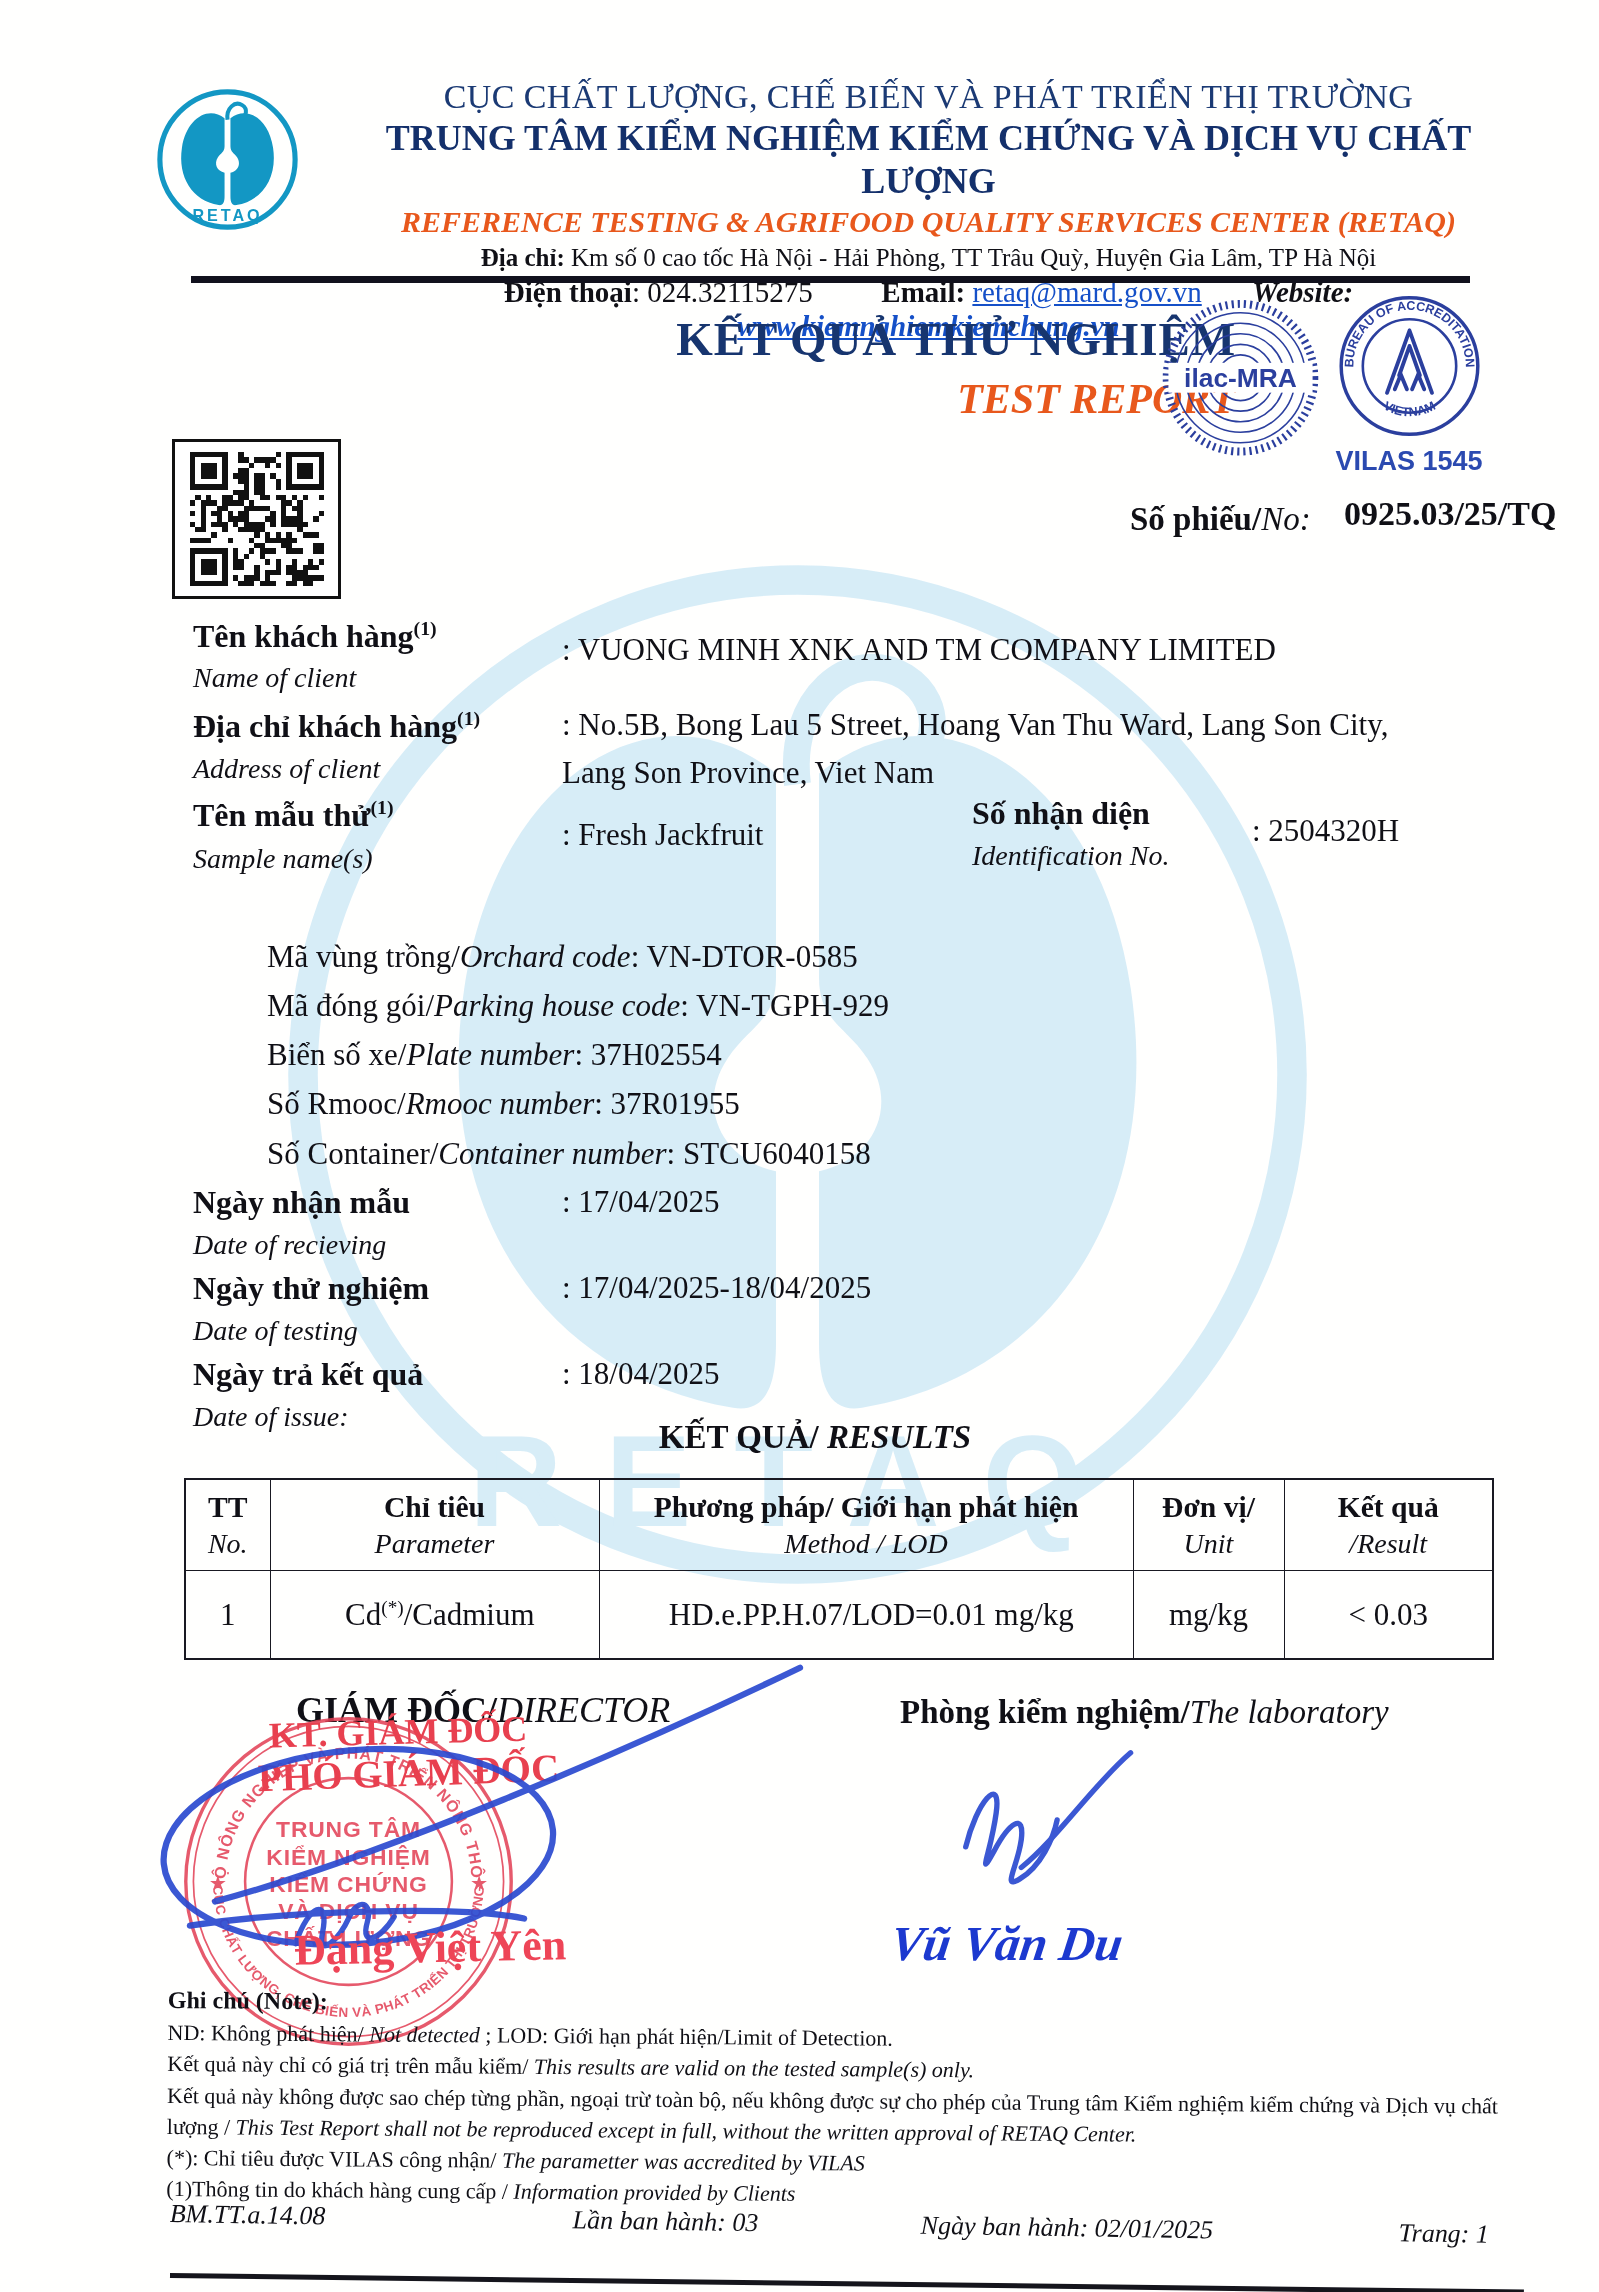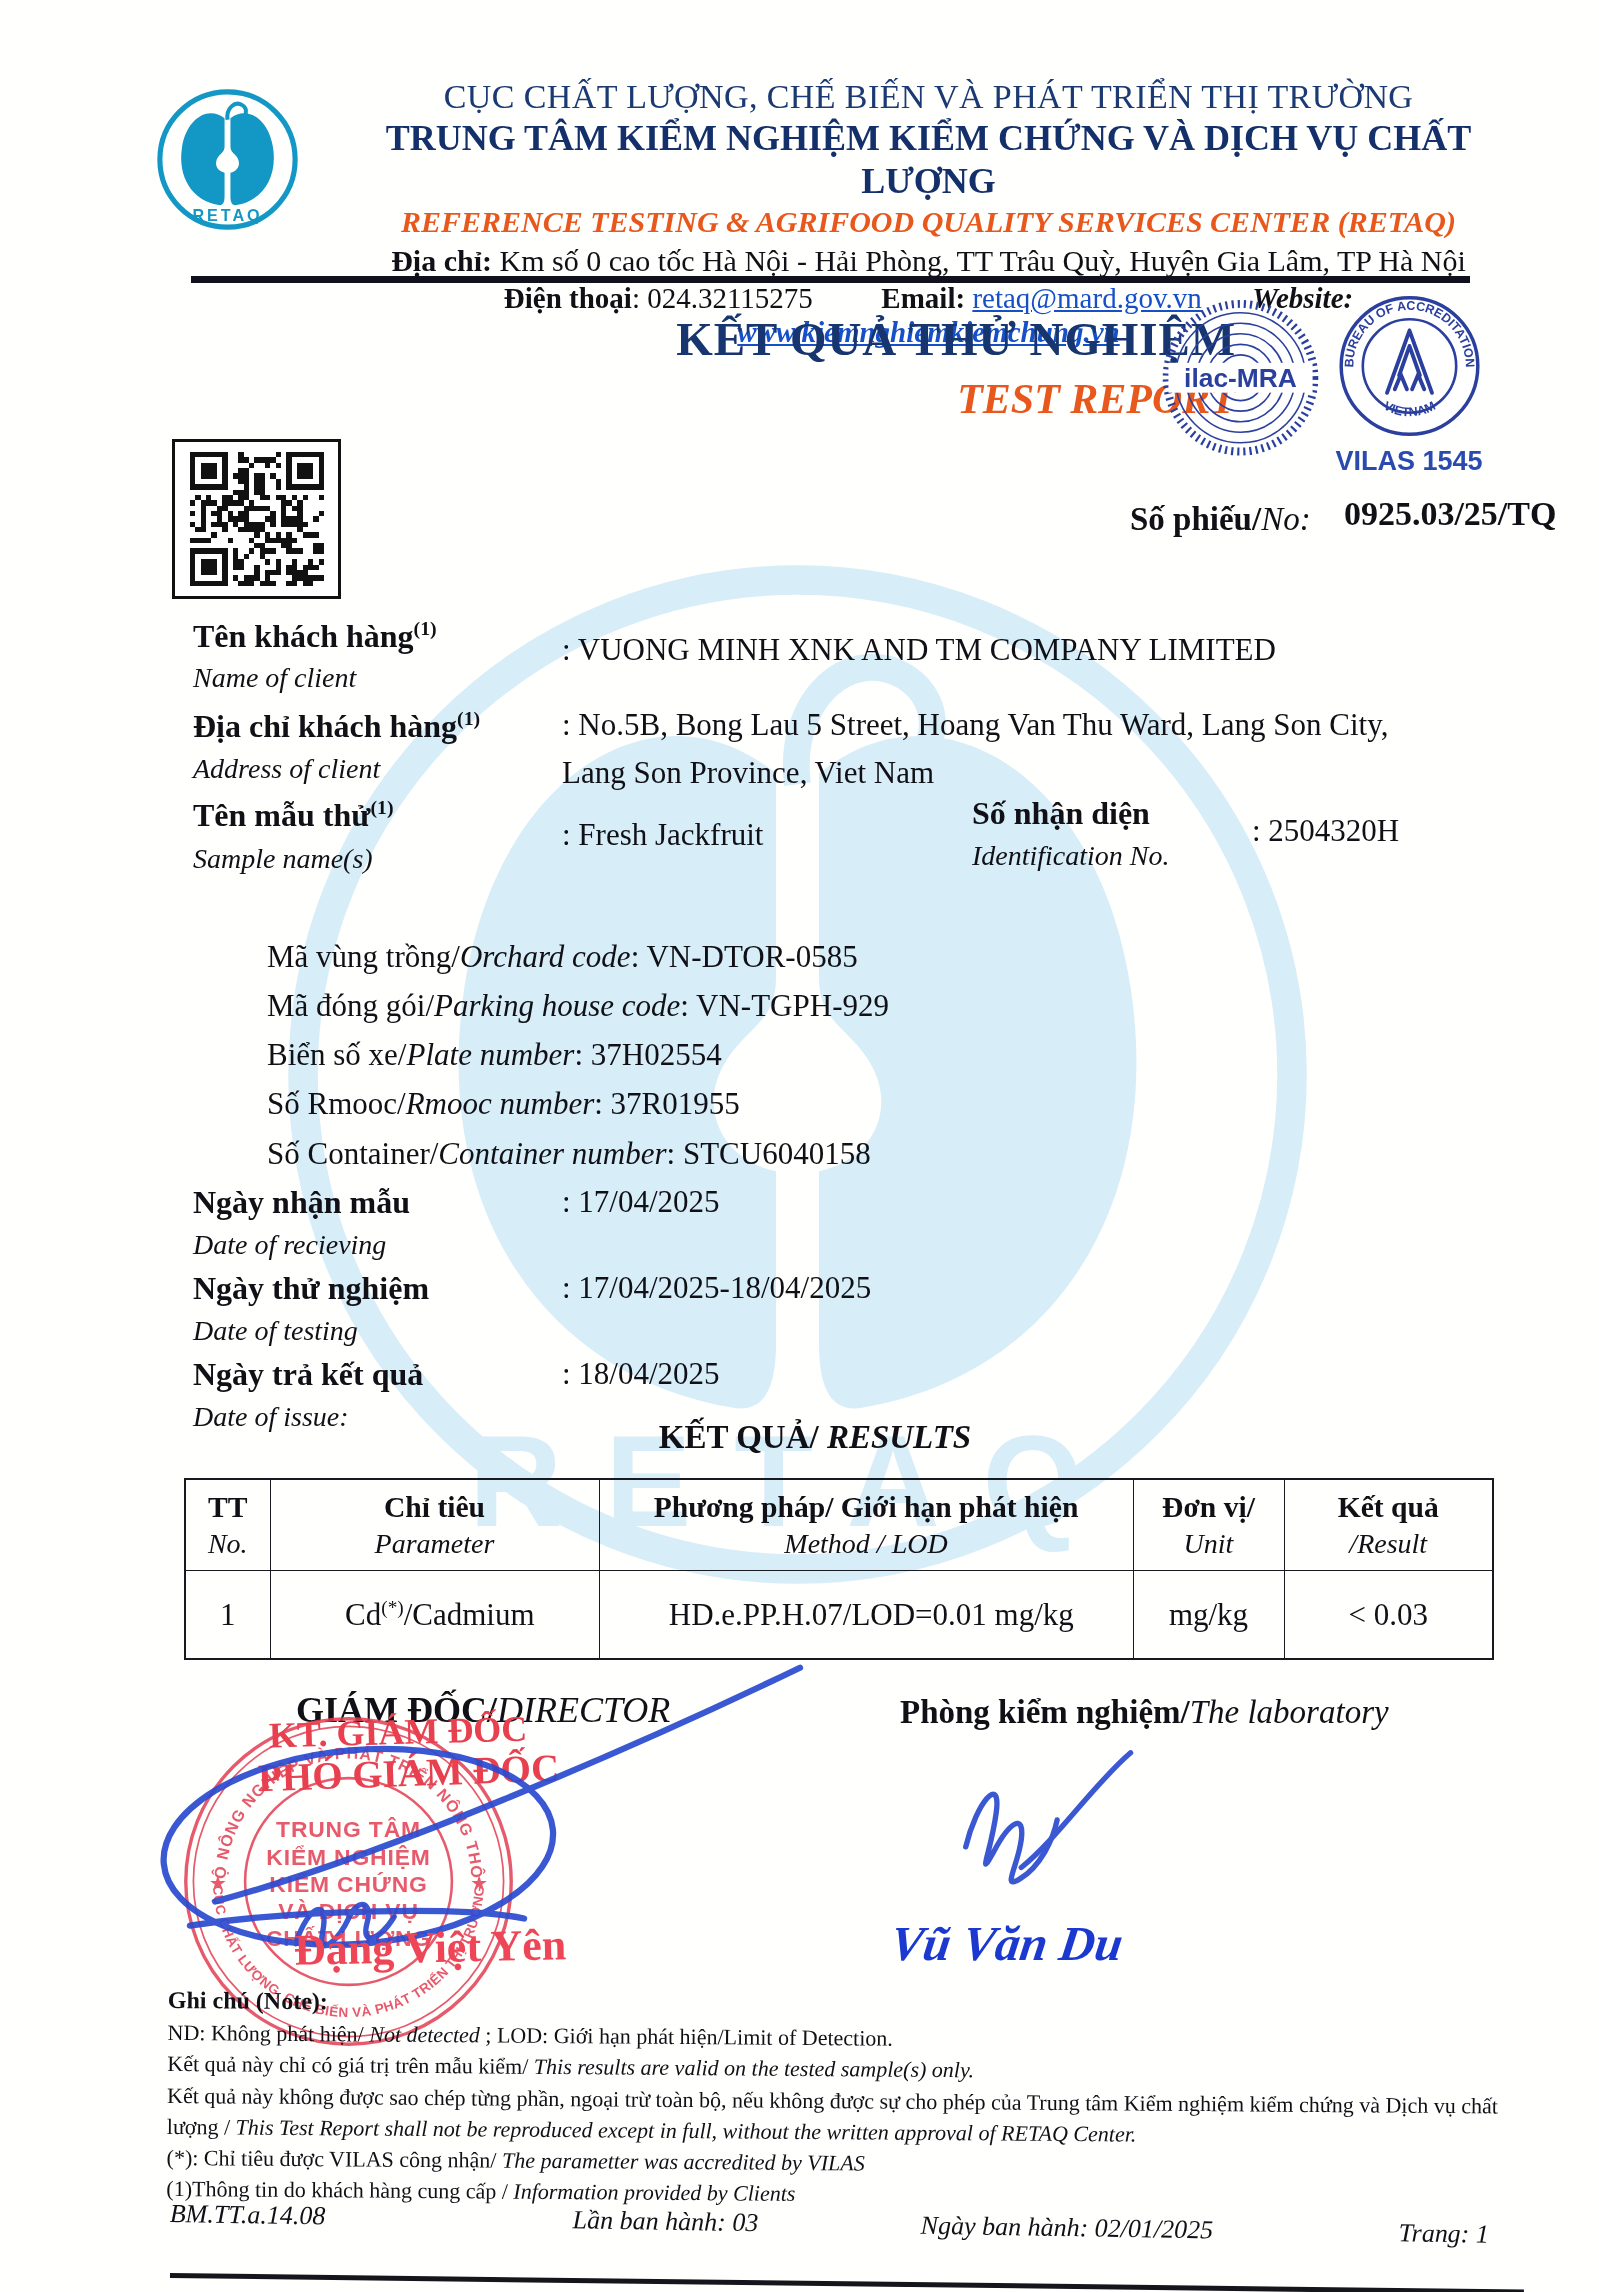--- a/index.html
+++ b/index.html
@@ -8,21 +8,21 @@
   .abs{position:absolute;}
   .b{font-weight:bold;}
   .i{font-style:italic;}
   sup{font-size:0.62em;vertical-align:super;line-height:0;}
 
   
   .hdr-text{left:333px;top:77px;width:1191px;text-align:center;line-height:1.18;}
   .org1{font-size:34px;color:#1b3a74;letter-spacing:0.4px;}
   .org2{font-size:36px;color:#14306b;font-weight:bold;}
   .org3{font-size:30px;color:#e8581c;font-weight:bold;font-style:italic;margin-top:1.8px;}
-  .addr{font-size:30px;margin-top:3.6px;}
+  .addr{font-size:25px;margin-top:3.6px;}
   .contact{font-size:29px;margin-top:2.7px;}
   .link{color:#1550c8;text-decoration:underline;}
   .weblink{color:#1550c8;text-decoration:underline;font-weight:bold;font-style:italic;}
   .sep{left:191px;top:276px;width:1279px;height:7.2px;background:#11111d;}
 
   
   .title-blk{left:466px;top:312px;width:770px;text-align:right;}
   .title-vi{font-size:47px;font-weight:bold;color:#17356f;letter-spacing:0.9px;}
   .title-en{font-size:42px;font-weight:bold;font-style:italic;color:#e8581c;margin-top:9px;}
 

